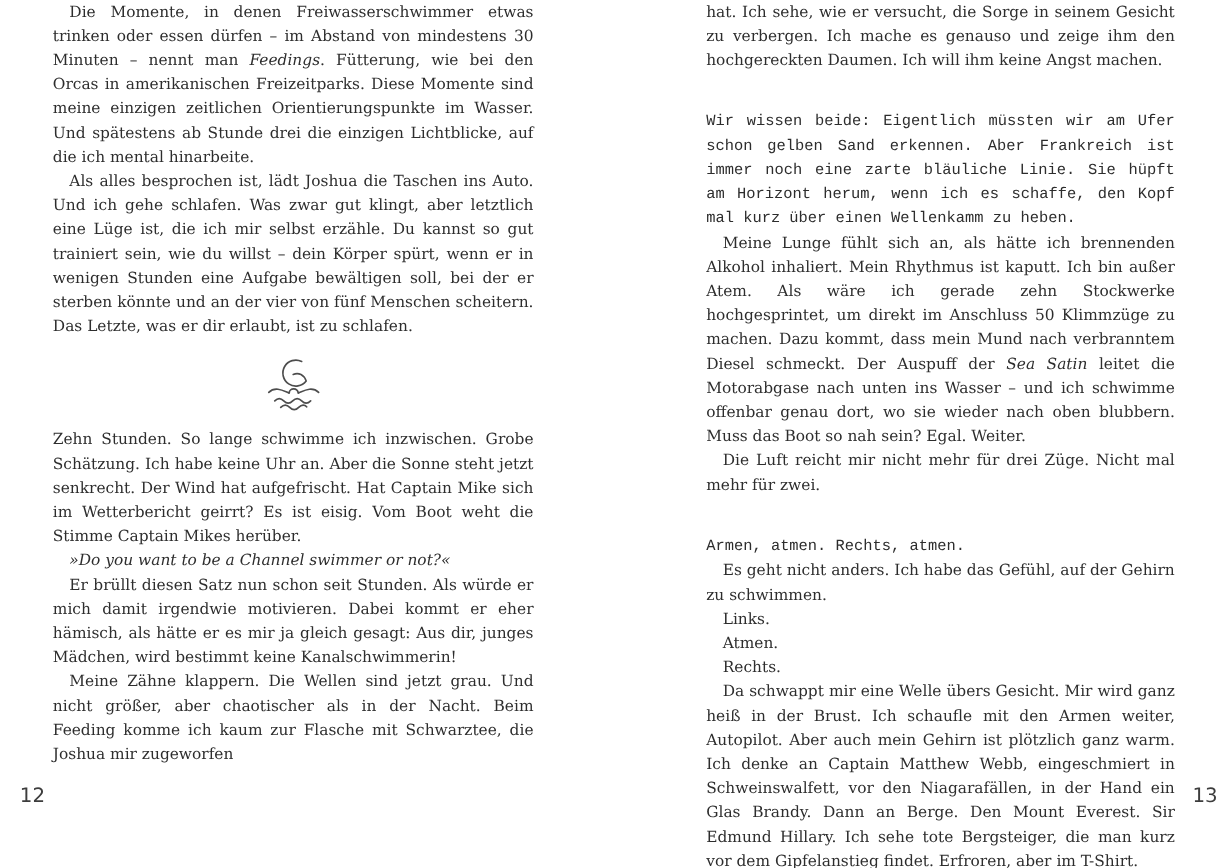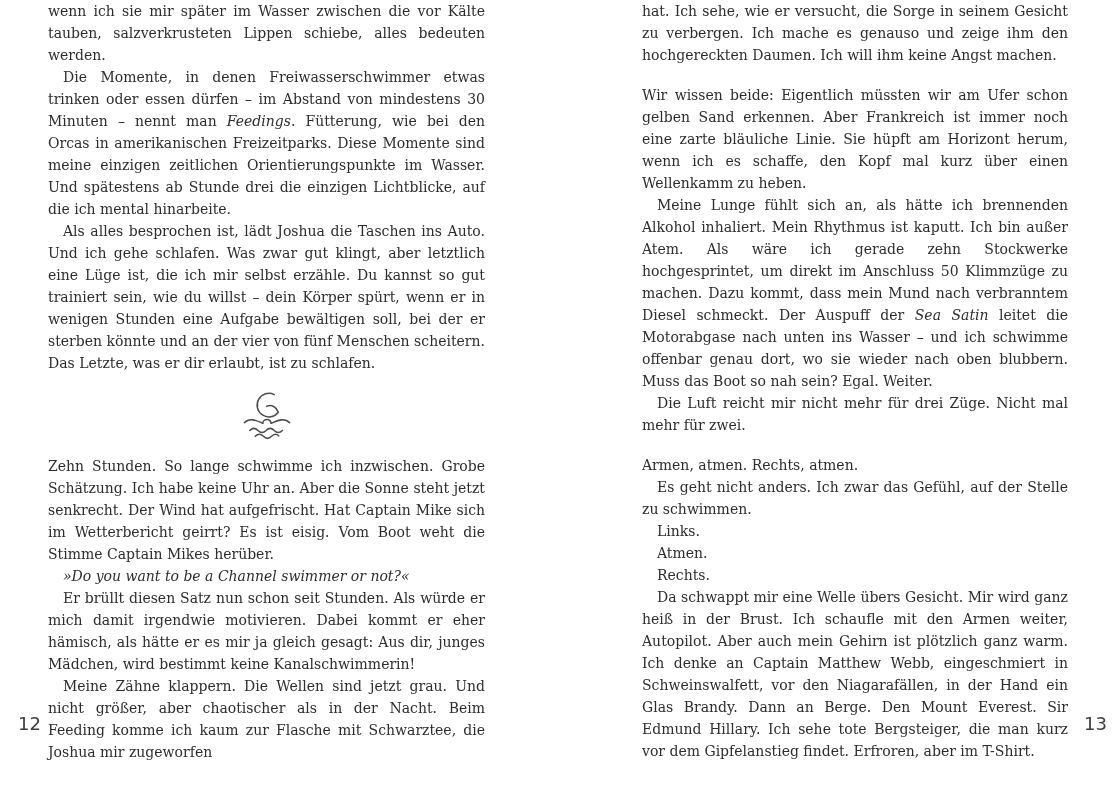--- a/index.html
+++ b/index.html
@@ -23,21 +23,21 @@
     font-size:14px;
     line-height:22px;
     text-align:justify;
     hyphens:auto;
     -webkit-hyphens:auto;
   }
   .page-left{left:48px;width:437px;}
   .page-right{left:642px;width:426px;}
   .para{margin:0;}
   .para.indent{text-indent:15px;}
-  .para.gap{margin-top:18px;}
+  .para.gap{margin-top:34px;font-family:Liberation Mono, monospace;}
   .it{font-style:italic;}
   .ornament{
     width:58px;
     margin:17px auto 13px auto;
     color:var(--ornament);
     display:block;
   }
   .ornament svg{display:block;width:100%;height:auto;}
   .pagenum{
     position:absolute;
@@ -48,21 +48,20 @@
     line-height:16px;
   }
   .pagenum-left{left:18px;}
   .pagenum-right{right:9px;text-align:center;}
 </style>
 </head>
 <body>
 
 <div class="page page-left" lang="de">
   <div>
-      <p class="para"><span>wenn ich sie mir später im Wasser zwischen die vor Kälte tauben, salzverkrusteten Lippen schiebe, alles bedeuten werden.</span></p>
       <p class="para indent"><span>Die Momente, in denen Freiwasserschwimmer etwas trinken oder essen dürfen – im Abstand von mindestens 30 Minuten – nennt man </span><span class="it">Feedings</span><span>. Fütterung, wie bei den Orcas in amerikanischen Freizeitparks. Diese Momente sind meine einzigen zeitlichen Orientierungspunkte im Wasser. Und spätestens ab Stunde drei die einzigen Lichtblicke, auf die ich mental hinarbeite.</span></p>
       <p class="para indent"><span>Als alles besprochen ist, lädt Joshua die Taschen ins Auto. Und ich gehe schlafen. Was zwar gut klingt, aber letztlich eine Lüge ist, die ich mir selbst erzähle. Du kannst so gut trainiert sein, wie du willst – dein Körper spürt, wenn er in wenigen Stunden eine Aufgabe bewältigen soll, bei der er sterben könnte und an der vier von fünf Menschen scheitern. Das Letzte, was er dir erlaubt, ist zu schlafen.</span></p>
     </div>
 
   <div class="ornament">
     <svg viewBox="0 0 64 56" fill="none" stroke="currentColor" stroke-width="1.7" stroke-linecap="round" stroke-linejoin="round">
 
       <path d="M40 4 A 13 13 0 1 0 44.5 23.5 C 42.5 17.5 37 14.5 31.5 17"></path>
 
       <path d="M7 35 C 13.5 28.5 22 33.5 27 35.5"></path>
@@ -82,21 +81,21 @@
     </div>
 </div>
 
 <div class="page page-right" lang="de">
   <div>
       <p class="para"><span>hat. Ich sehe, wie er versucht, die Sorge in seinem Gesicht zu verbergen. Ich mache es genauso und zeige ihm den hochgereckten Daumen. Ich will ihm keine Angst machen.</span></p>
       <p class="para gap"><span>Wir wissen beide: Eigentlich müssten wir am Ufer schon gelben Sand erkennen. Aber Frankreich ist immer noch eine zarte bläuliche Linie. Sie hüpft am Horizont herum, wenn ich es schaffe, den Kopf mal kurz über einen Wellenkamm zu heben.</span></p>
       <p class="para indent"><span>Meine Lunge fühlt sich an, als hätte ich brennenden Alkohol inhaliert. Mein Rhythmus ist kaputt. Ich bin außer Atem. Als wäre ich gerade zehn Stockwerke hochgesprintet, um direkt im Anschluss 50 Klimmzüge zu machen. Dazu kommt, dass mein Mund nach verbranntem Diesel schmeckt. Der Auspuff der </span><span class="it">Sea Satin</span><span> leitet die Motorabgase nach unten ins Wasser – und ich schwimme offenbar genau dort, wo sie wieder nach oben blubbern. Muss das Boot so nah sein? Egal. Weiter.</span></p>
       <p class="para indent"><span>Die Luft reicht mir nicht mehr für drei Züge. Nicht mal mehr für zwei.</span></p>
       <p class="para gap"><span>Armen, atmen. Rechts, atmen.</span></p>
-      <p class="para indent"><span>Es geht nicht anders. Ich zwar das Gefühl, auf der Stelle zu schwimmen.</span></p>
+      <p class="para indent"><span>Es geht nicht anders. Ich habe das Gefühl, auf der Gehirn zu schwimmen.</span></p>
       <p class="para indent"><span>Links.</span></p>
       <p class="para indent"><span>Atmen.</span></p>
       <p class="para indent"><span>Rechts.</span></p>
       <p class="para indent"><span>Da schwappt mir eine Welle übers Gesicht. Mir wird ganz heiß in der Brust. Ich schaufle mit den Armen weiter, Autopilot. Aber auch mein Gehirn ist plötzlich ganz warm. Ich denke an Captain Matthew Webb, eingeschmiert in Schweinswalfett, vor den Niagarafällen, in der Hand ein Glas Brandy. Dann an Berge. Den Mount Everest. Sir Edmund Hillary. Ich sehe tote Bergsteiger, die man kurz vor dem Gipfelanstieg findet. Erfroren, aber im T-Shirt.</span></p>
     </div>
 </div>
 
 <div class="pagenum pagenum-left">12</div>
 <div class="pagenum pagenum-right">13</div>
 

